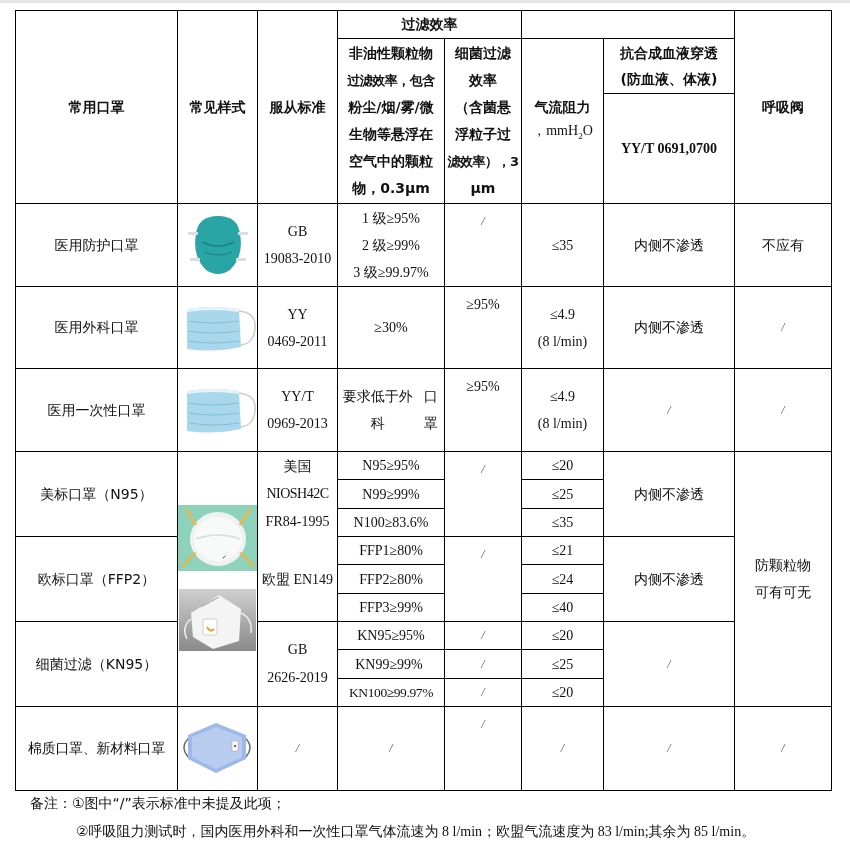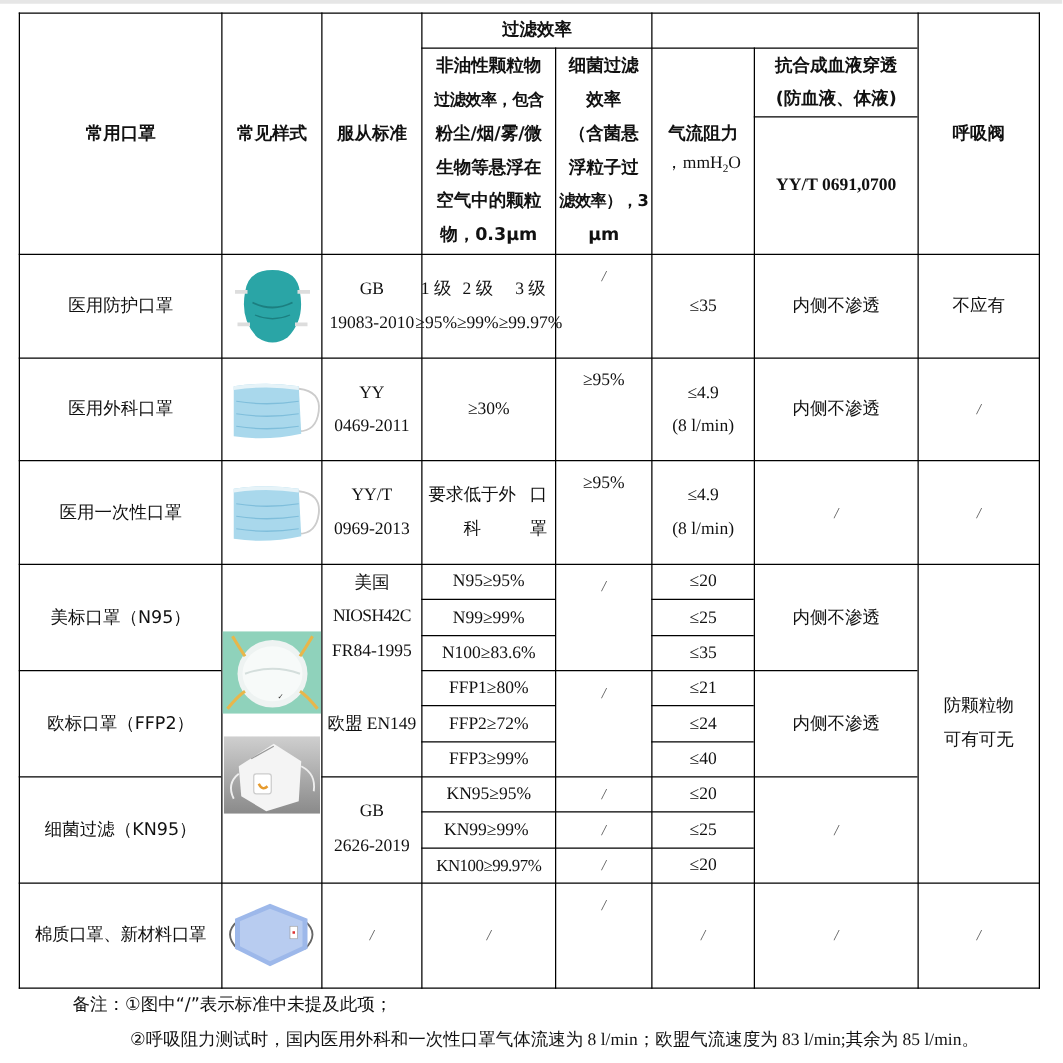--- a/index.html
+++ b/index.html
@@ -6,21 +6,21 @@
   body { width:850px; height:850px; position:relative; overflow:hidden;
          font-family: "Liberation Serif", "DejaVu Serif", serif; color:#111; }
   .topbar { position:absolute; left:0; top:0; width:850px; height:3px; background:#e6e6e6; }
   .line { position:absolute; background:#000; }
   .cell { position:absolute; display:flex; align-items:center; justify-content:center;
           text-align:center; font-size:14px; line-height:27px; box-sizing:border-box; }
   .bold { font-weight:bold; }
   .sans { font-family: "DejaVu Sans", "Liberation Sans", sans-serif; font-size:14px; }
   .slash { color:#555; font-size:12px; font-style:italic; }
   .top-align { align-items:flex-start; padding-top:4px; }
-  .note { position:absolute; font-size:14px; font-family: "DejaVu Sans", "Liberation Sans", sans-serif; white-space:nowrap;margin-left:28px; }
+  .note { position:absolute; font-size:14px; font-family: "DejaVu Sans", "Liberation Sans", sans-serif; white-space:nowrap; }
   .note .en { font-family: "Liberation Serif", serif; }
   .img { position:absolute; }
   sub { font-size:9px; }
 </style>
 </head>
 <body>
 
 <div class="topbar"></div>
 
 <div>
@@ -108,21 +108,21 @@
     <rect x="0" y="20" width="10" height="3" fill="#ddd"></rect>
     <rect x="50" y="20" width="10" height="3" fill="#ddd"></rect>
     <rect x="2" y="46" width="10" height="3" fill="#ddd"></rect>
     <rect x="48" y="46" width="10" height="3" fill="#ddd"></rect>
   </svg>
 </div>
 <div class="cell" style="left:258px;top:204px;width:79px;height:82px;flex-direction:column;line-height:27px">
   <span>GB</span>
   <span>19083-2010</span>
 </div>
-<div class="cell" style="left:338px;top:204px;width:106px;height:82px;flex-direction:row;line-height:27px">
+<div class="cell" style="left:338px;top:204px;width:106px;height:82px;flex-direction:column;line-height:27px">
   <span>1 级≥95%</span>
   <span>2 级≥99%</span>
   <span>3 级≥99.97%</span>
 </div>
 <div class="cell top-align slash" style="left:445px;top:204px;width:76px;height:82px">/</div>
 <div class="cell" style="left:522px;top:204px;width:81px;height:82px">≤35</div>
 <div class="cell sans" style="left:604px;top:204px;width:130px;height:82px">内侧不渗透</div>
 <div class="cell sans" style="left:735px;top:204px;width:96px;height:82px">不应有</div>
 
 <div class="cell sans" style="left:16px;top:287px;width:161px;height:81px">医用外科口罩</div>
@@ -187,21 +187,21 @@
 <div class="cell" style="left:338px;top:509px;width:106px;height:27px">N100≥83.6%</div>
 <div class="cell top-align slash" style="left:445px;top:452px;width:76px;height:84px">/</div>
 <div class="cell" style="left:522px;top:452px;width:81px;height:27px">≤20</div>
 <div class="cell" style="left:522px;top:480px;width:81px;height:28px">≤25</div>
 <div class="cell" style="left:522px;top:509px;width:81px;height:27px">≤35</div>
 <div class="cell sans" style="left:604px;top:452px;width:130px;height:84px">内侧不渗透</div>
 
 <div class="cell sans" style="left:16px;top:537px;width:161px;height:84px">欧标口罩（FFP2）</div>
 <div class="cell" style="left:258px;top:537px;width:79px;height:84px">欧盟 EN149</div>
 <div class="cell" style="left:338px;top:537px;width:106px;height:27px">FFP1≥80%</div>
-<div class="cell" style="left:338px;top:565px;width:106px;height:28px">FFP2≥72%</div>
+<div class="cell" style="left:338px;top:565px;width:106px;height:28px">FFP2≥80%</div>
 <div class="cell" style="left:338px;top:594px;width:106px;height:27px">FFP3≥99%</div>
 <div class="cell top-align slash" style="left:445px;top:537px;width:76px;height:84px">/</div>
 <div class="cell" style="left:522px;top:537px;width:81px;height:27px">≤21</div>
 <div class="cell" style="left:522px;top:565px;width:81px;height:28px">≤24</div>
 <div class="cell" style="left:522px;top:594px;width:81px;height:27px">≤40</div>
 <div class="cell sans" style="left:604px;top:537px;width:130px;height:84px">内侧不渗透</div>
 
 <div class="cell sans" style="left:16px;top:622px;width:161px;height:84px">细菌过滤（KN95）</div>
 <div class="cell" style="left:258px;top:622px;width:79px;height:84px;flex-direction:column;line-height:28px">
   <span>GB</span>

